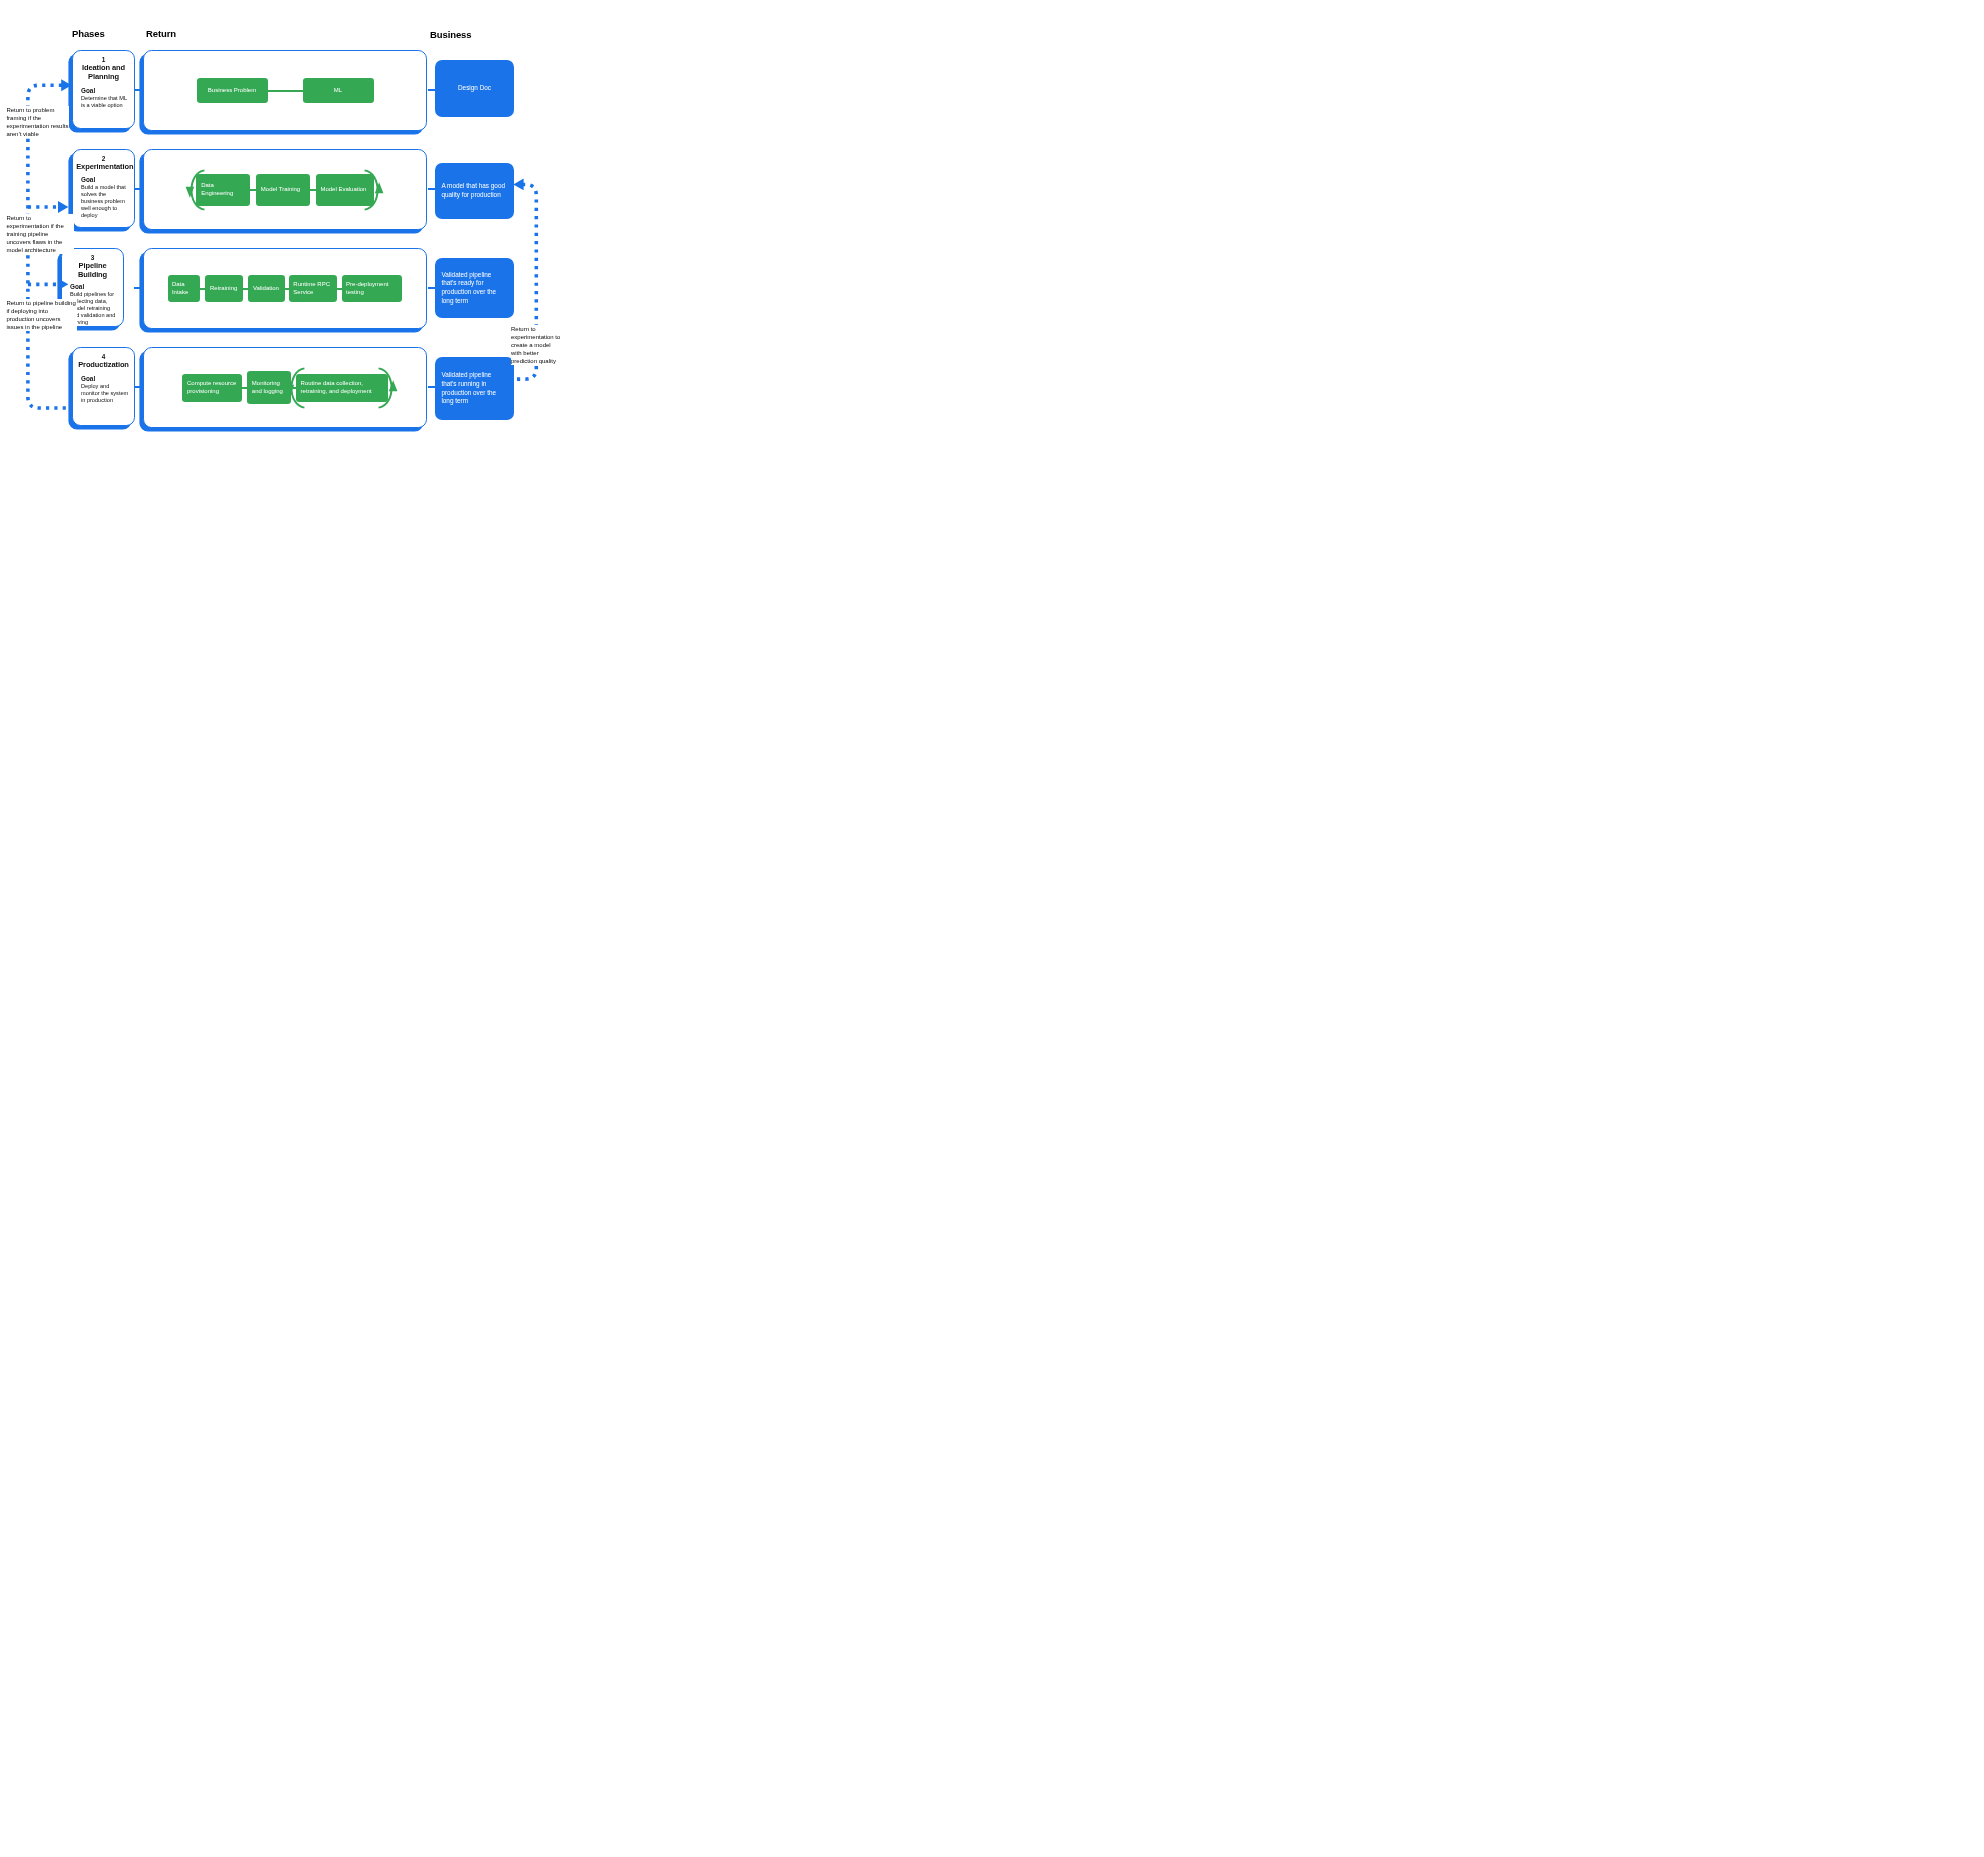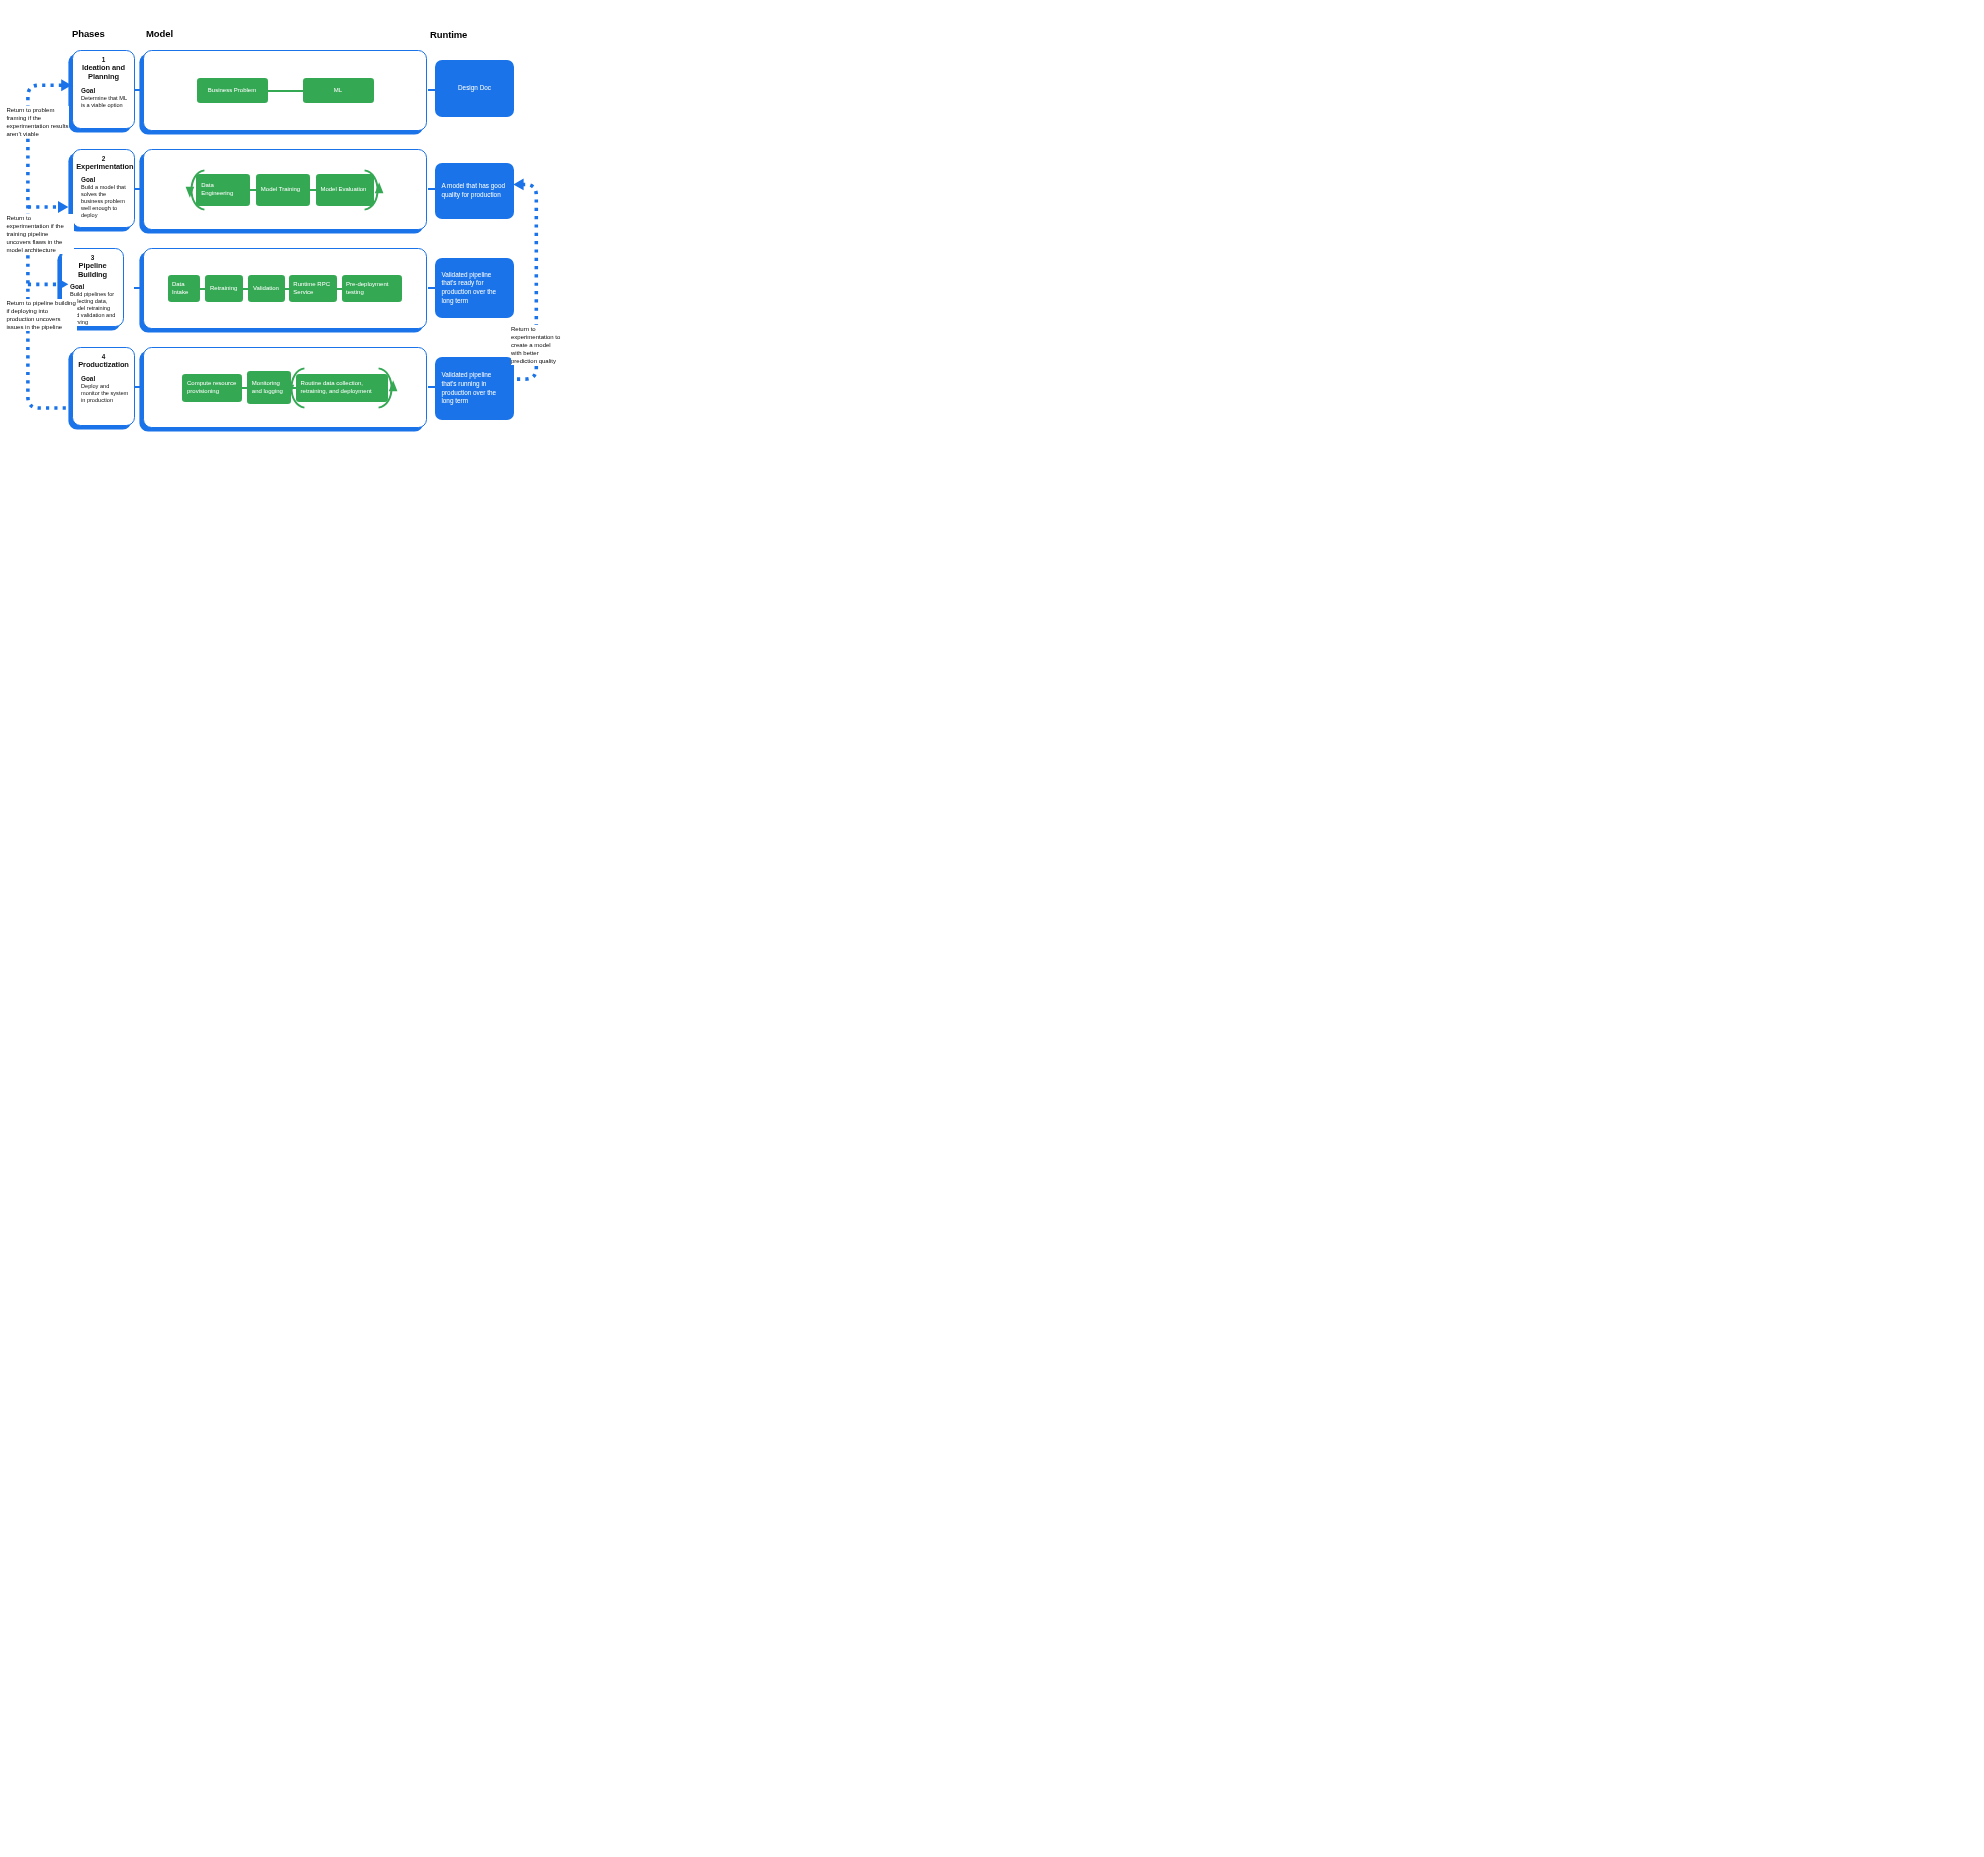--- a/index.html
+++ b/index.html
@@ -31,22 +31,22 @@
   .annotation{position:absolute;background:#fff;font-size:6px;line-height:1.34;color:#0a0a0a;z-index:3;}
   .loop{position:absolute;top:50%;transform:translateY(-50%);z-index:2;}
   #return-paths{position:absolute;left:0;top:0;z-index:2;pointer-events:none;}
 </style>
 </head>
 <body>
 
 <div id="page">
 
   <div class="col-header" style="left:72px;top:28px;">Phases</div>
-  <div class="col-header" style="left:146px;top:28px;">Model</div>
-  <div class="col-header" style="left:430px;top:29px;">Runtime</div>
+  <div class="col-header" style="left:146px;top:28px;">Return</div>
+  <div class="col-header" style="left:430px;top:29px;">Business</div>
 
   <div class="phase-card" style="left:72px;top:50px;">
     <div class="phase-num">1</div>
     <div class="phase-title">Ideation and Planning</div>
     <div class="goal">
       <div class="goal-label">Goal</div>
       <div class="goal-text">Determine that ML is a viable option</div>
     </div>
   </div>
   <div class="bconn" style="left:134px;top:89px;width:10.3px;"></div>

